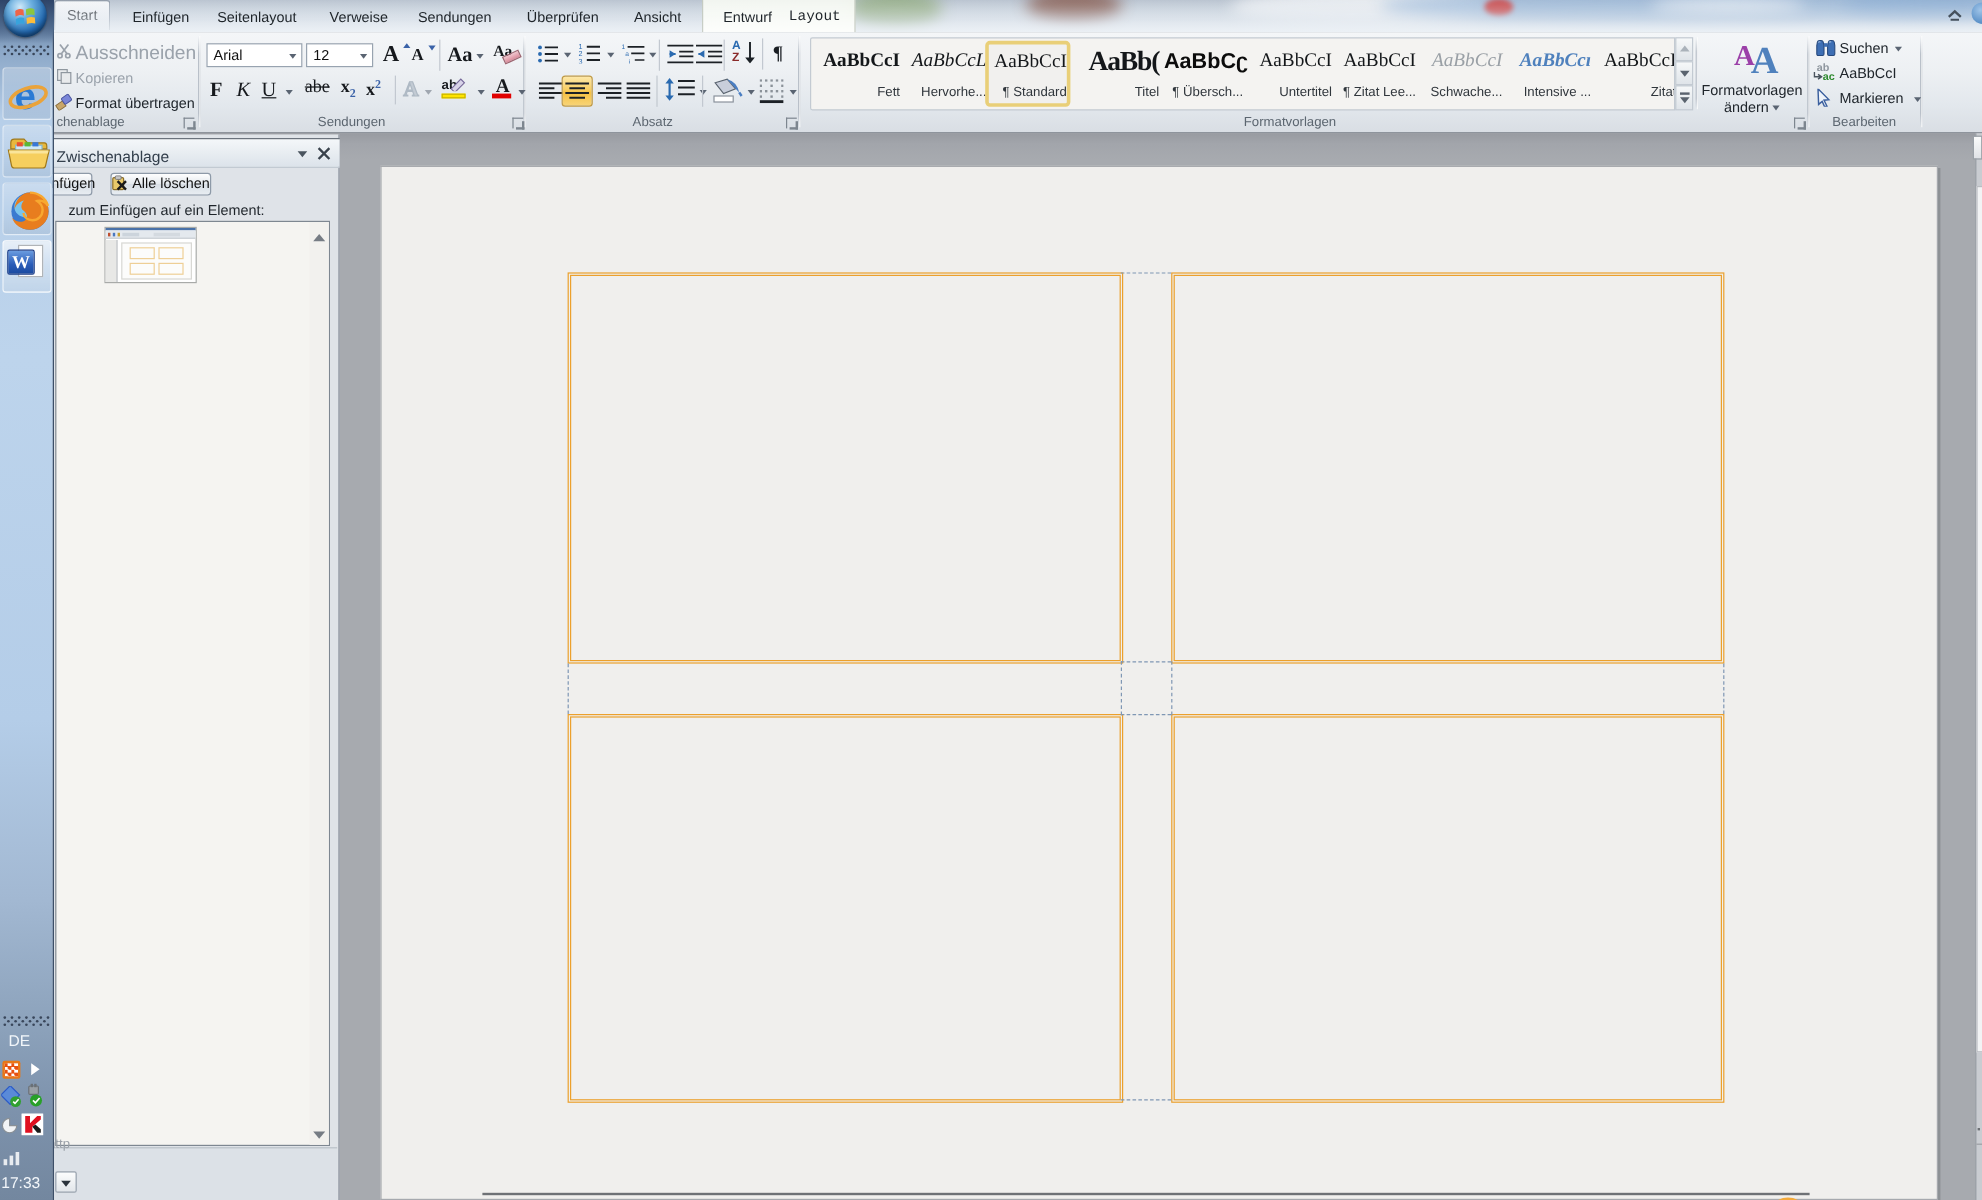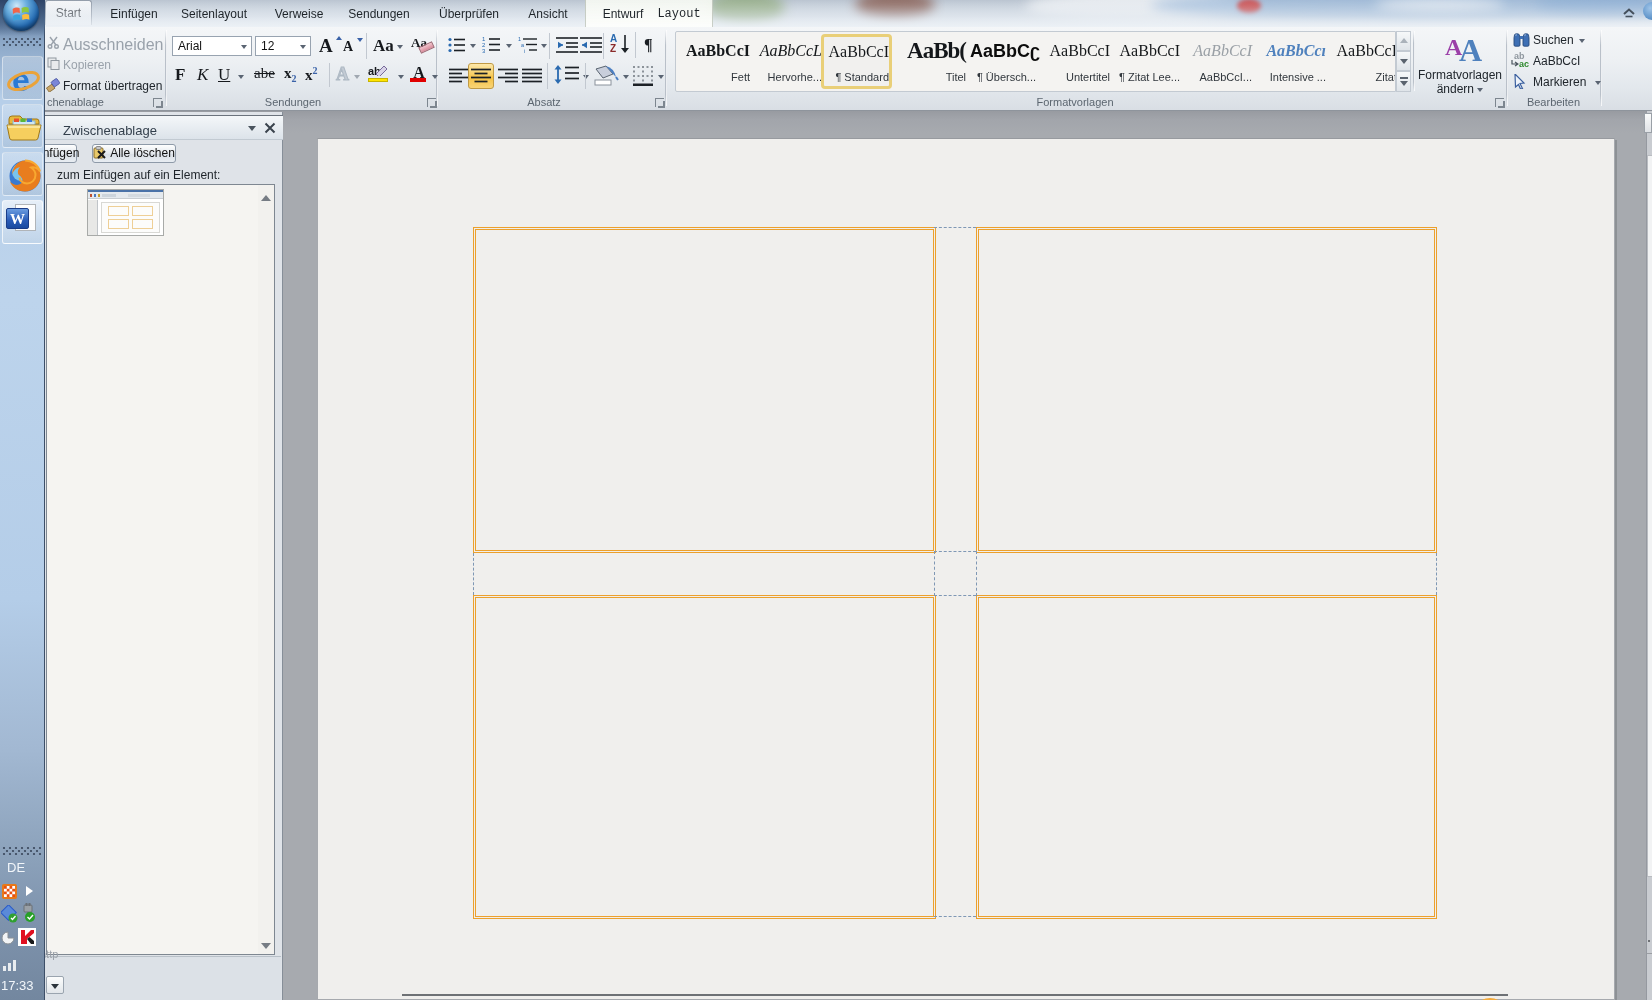--- a/index.html
+++ b/index.html
@@ -55,21 +55,21 @@
 .cell { position:absolute; border:3px double #eca02c; }
 .dash-v { position:absolute; width:0; border-left:1px dashed #7f97b4; }
 .dash-h { position:absolute; height:0; border-top:1px dashed #7f97b4; }
 
 
 #vsb { position:absolute; left:1601px; top:0; width:6px; height:889px; background:#c9ccd1; border-left:1px solid #9599a0; }
 
 
 #panel { left:45px; top:112px; width:238px; height:888px; background:#dfe3e8; border-right:1px solid #868e98; z-index:20; }
 #ptitle { position:absolute; left:0; top:3px; width:238px; height:25px; border-top:1px solid #6a727c; background:linear-gradient(180deg,#f4f7f9,#dce3ea);
-  border-bottom:1px solid #c2cad2; font-size:13px; color:#333f4c; padding:7px 0 0 18px; }
+  border-bottom:1px solid #c2cad2; font-size:13px; color:#333f4c; padding:7px 0 0 2px; }
 .pbtn { position:absolute; top:32px; height:19px; background:linear-gradient(180deg,#fefefe,#e4e9ee 50%,#d8dee5 50%,#e8edf2);
   border:1px solid #8e9aa8; border-radius:3px; font-size:12px; color:#111; text-align:center; line-height:17px; }
 #plist { position:absolute; left:1px; top:72px; width:229px; height:771px; background:#f5f4f1; border:1px solid #7e8791; }
 #plsb { position:absolute; right:0px; top:0px; width:16px; height:769px; background:#f2f1ee; }
 .sbarr { position:absolute; left:1px; width:13px; height:13px; }
 #pbottom { position:absolute; left:0; top:844px; width:236px; height:44px; background:#dce1e7; border-top:1px solid #b8c0c8; }
 
 
 #taskbar { left:0; top:0; width:45px; height:1000px; z-index:60;
   background:linear-gradient(180deg,#41587e 0%,#8aa6c6 4%,#b7cfe9 10%,#bdd4ec 30%,#b4cde8 60%,#a2b8d2 75%,#8da3bc 85%,#7e93ad 92%,#73879f 100%);
@@ -364,21 +364,21 @@
       <div class="sty" style="left:368px">
           <div class="sp">AaBbCcI</div>
           <div class="sl">Untertitel</div>
         </div>
       <div class="sty" style="left:438px">
           <div class="sp">AaBbCcI</div>
           <div class="sl">¶ Zitat Lee...</div>
         </div>
       <div class="sty" style="left:510px">
           <div class="sp" style="font-style:italic;color:#9aa0a6">AaBbCcI</div>
-          <div class="sl">AaBbCcI...</div>
+          <div class="sl">Schwache...</div>
         </div>
       <div class="sty" style="left:584px">
           <div class="sp" style="font-style:italic;font-weight:bold;color:#4f81bd">AaBbCcı</div>
           <div class="sl">Intensive ...</div>
         </div>
       <div class="sty" style="left:655px">
           <div class="sp">AaBbCcI</div>
           <div class="sl">Zitat</div>
         </div>
     </div>

